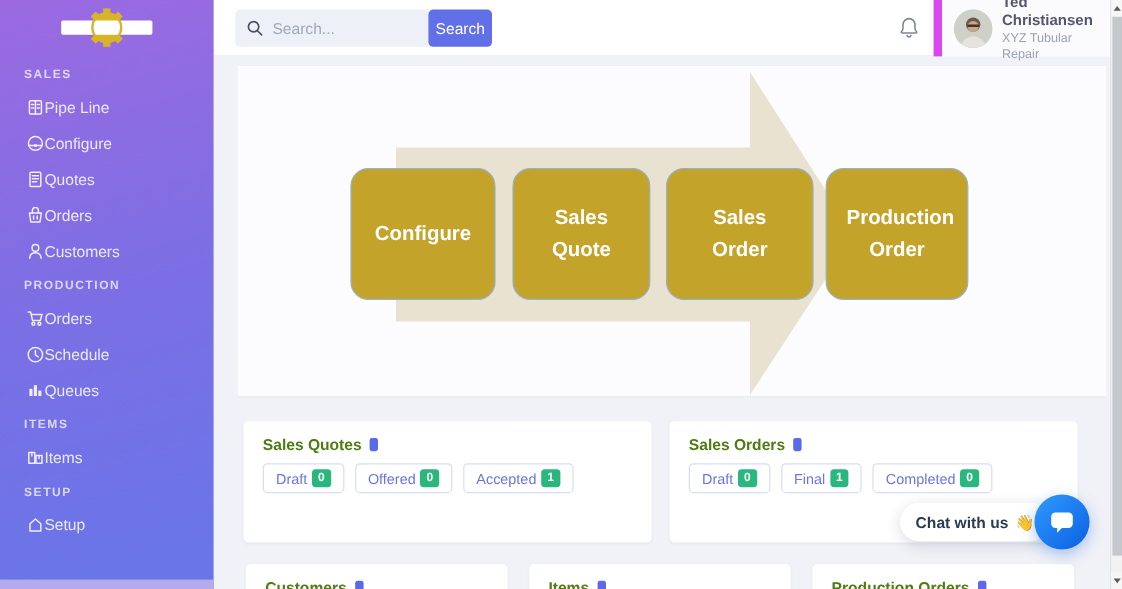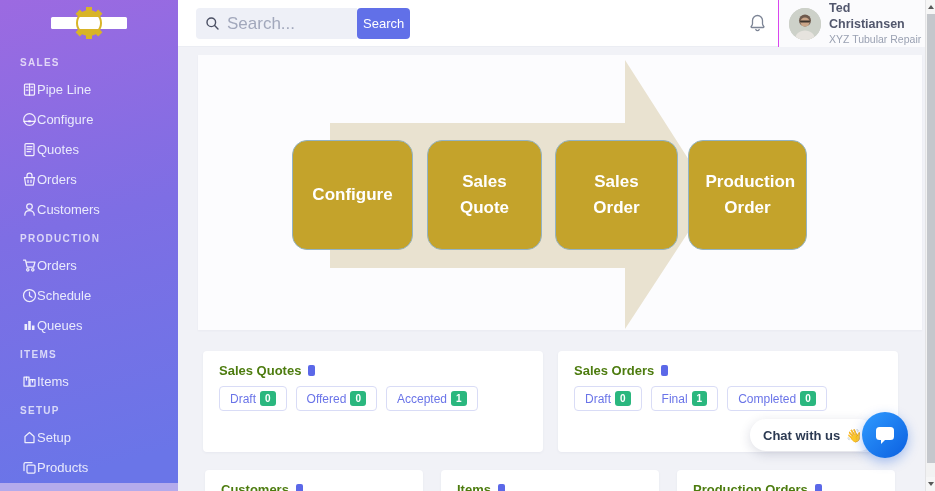--- a/index.html
+++ b/index.html
@@ -17,28 +17,28 @@
   .nav-item{height:30px;display:flex;align-items:center;padding-left:22px;
     color:#e9eafc;font-size:13px;cursor:pointer;white-space:nowrap;}
   .nav-item svg{flex:0 0 auto;}
   .nav-ic{stroke:rgba(255,255,255,.88);fill:none;stroke-width:1.25;stroke-linecap:round;stroke-linejoin:round;}
 
   
   .header{position:absolute;left:178px;top:0;width:747px;height:47px;background:#fff;
     border-bottom:1px solid #ebedf3;z-index:4;}
   .search-box{position:absolute;left:18px;top:8px;display:flex;align-items:center;}
   .search-input{width:161px;height:31px;background:#eef0f7;border:none;outline:none;
-    border-radius:4px 0 0 4px;padding:0 8px 0 31px;font-size:17px;color:#b91c1c;}
+    border-radius:4px 0 0 4px;padding:0 8px 0 31px;font-size:13px;color:#b91c1c;}
   .search-input::placeholder{color:#a2a8bc;}
   .search-ic{position:absolute;left:9px;top:8px;}
   .search-btn{height:31px;width:53px;margin-left:0;border:none;border-radius:4px;
     background:#6170e8;color:#fff;font-size:13px;cursor:pointer;}
   .bell-btn{position:absolute;right:157px;top:13px;width:22px;height:22px;background:none;border:none;cursor:pointer;padding:0;}
   .user-area{position:absolute;right:0;top:0;width:147px;height:47px;background:#fbfbfd;
-    border-left:1px solid #d946ef;display:flex;align-items:center;gap:8px;padding-left:10px;cursor:pointer;}
+    border-left:7px solid #d946ef;display:flex;align-items:center;gap:8px;padding-left:10px;cursor:pointer;}
   .avatar{width:32px;height:32px;border-radius:50%;background:#cfd2cd;overflow:hidden;flex:0 0 auto;}
   .user-name{font-size:12.5px;font-weight:600;color:#52576d;line-height:1.25;}
   .user-company{font-size:10.5px;color:#9aa1b2;line-height:1.25;}
 
   
   .main{position:absolute;left:178px;top:47px;width:747px;height:444px;background:#f1f2f7;overflow:hidden;}
   .arrow-panel{position:absolute;left:20px;top:8px;width:724px;height:275px;background:#fcfcfe;
     box-shadow:0 1px 2px rgba(40,50,90,.04);}
   .flow-svg{position:absolute;left:0;top:0;}
   .flow-box{position:absolute;top:85px;height:110px;background:#c4a32b;border:1px solid #93b3c4;
@@ -182,27 +182,20 @@
           </svg>
         <span>Items</span>
       </div>
 
       <div class="nav-section-label">SETUP</div>
       <div class="nav-item">
         <svg class="nav-ic" width="15" height="15" viewBox="0 0 15 15">
             <path d="M3 6.5 7.5 2.5 12 6.5 V12.5 H3 Z"></path>
           </svg>
         <span>Setup</span>
-      </div>
-      <div class="nav-item">
-        <svg class="nav-ic" width="15" height="15" viewBox="0 0 15 15">
-            <rect x="5" y="5" width="8" height="8" rx="1"></rect>
-            <path d="M10 2.5H3.5A1.5 1.5 0 0 0 2 4v6.5"></path>
-          </svg>
-        <span>Products</span>
       </div>
     </div>
     <div class="sidebar-strip"></div>
   </nav>
 
   <header class="header">
     <div class="search-box">
       <svg class="search-ic" width="15" height="15" viewBox="0 0 15 15">
           <circle cx="6.3" cy="6.3" r="4.3" fill="none" stroke="#4a4f63" stroke-width="1.4"></circle>
           <line x1="9.6" y1="9.6" x2="13" y2="13" stroke="#4a4f63" stroke-width="1.4" stroke-linecap="round"></line>

